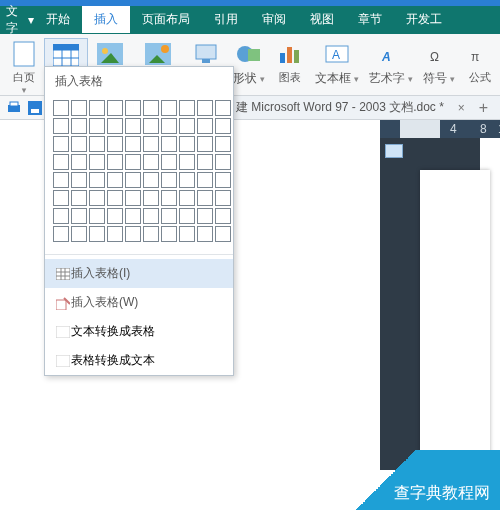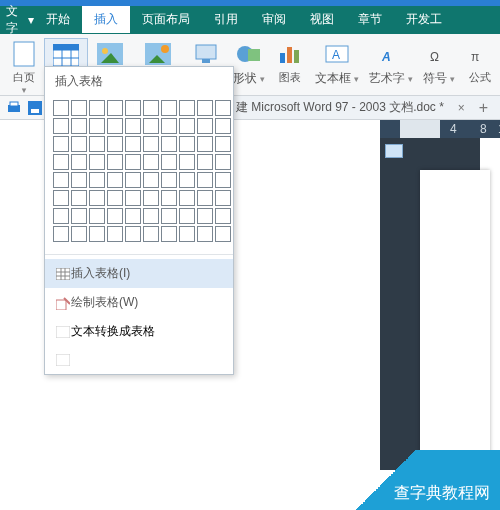--- a/index.html
+++ b/index.html
@@ -289,32 +289,33 @@
       </span>
     <span>插入表格(I)</span>
   </div>
   <div class="menu-item">
     <span class="mi-ic">
         <svg width="14" height="14">
           <rect x="0" y="4" width="10" height="10" fill="#fff" stroke="#c77"></rect>
           <line x1="8" y1="2" x2="14" y2="8" stroke="#c77" stroke-width="2"></line>
         </svg>
       </span>
-    <span>绘制表格(W)</span>
+    <span>插入表格(W)</span>
   </div>
   <div class="menu-item disabled">
     <span class="mi-ic">
         <svg width="14" height="12">
           <rect width="14" height="12" fill="none" stroke="#ccc"></rect>
         </svg>
       </span>
     <span>文本转换成表格</span>
   </div>
   <div class="menu-item disabled">
     <span class="mi-ic">
         <svg width="14" height="12">
           <rect width="14" height="12" fill="none" stroke="#ccc"></rect>
         </svg>
       </span>
+    <span>表格转换成文本</span>
   </div>
 </div>
 
 <div class="watermark">查字典教程网</div>
 
 </body></html>

